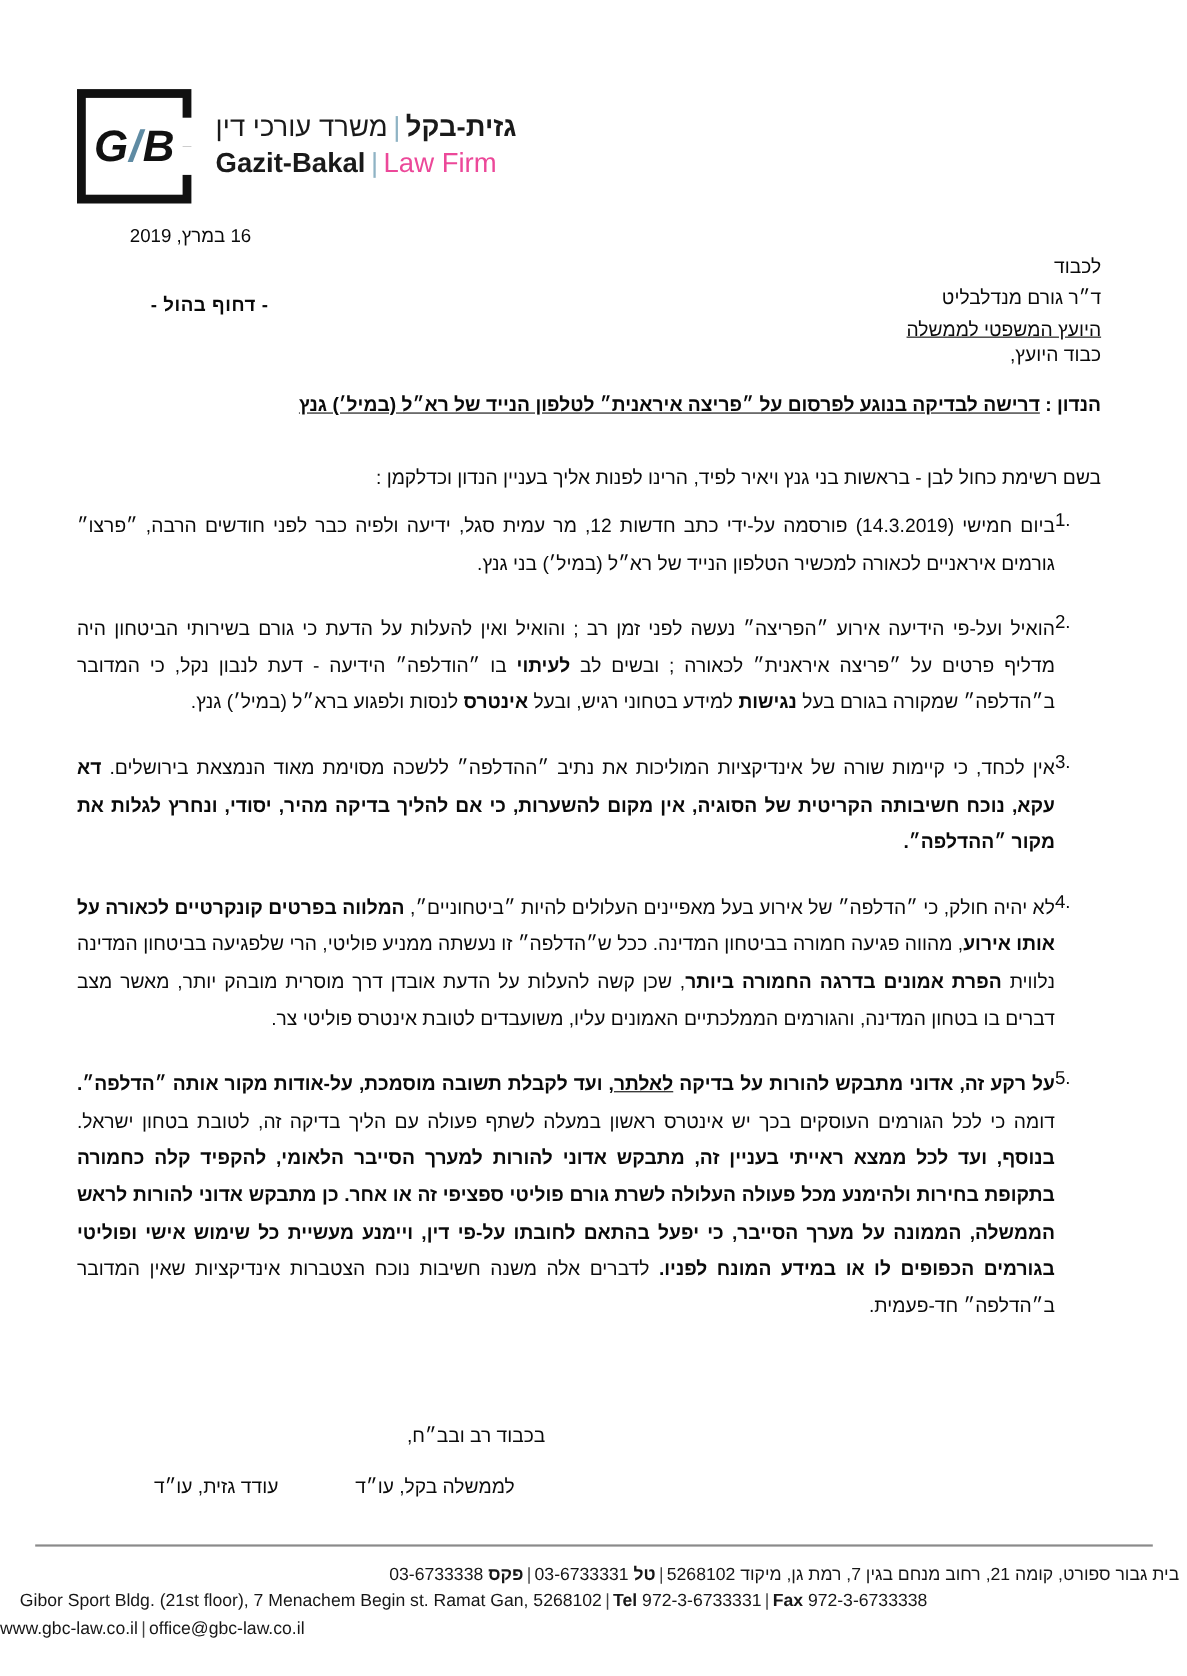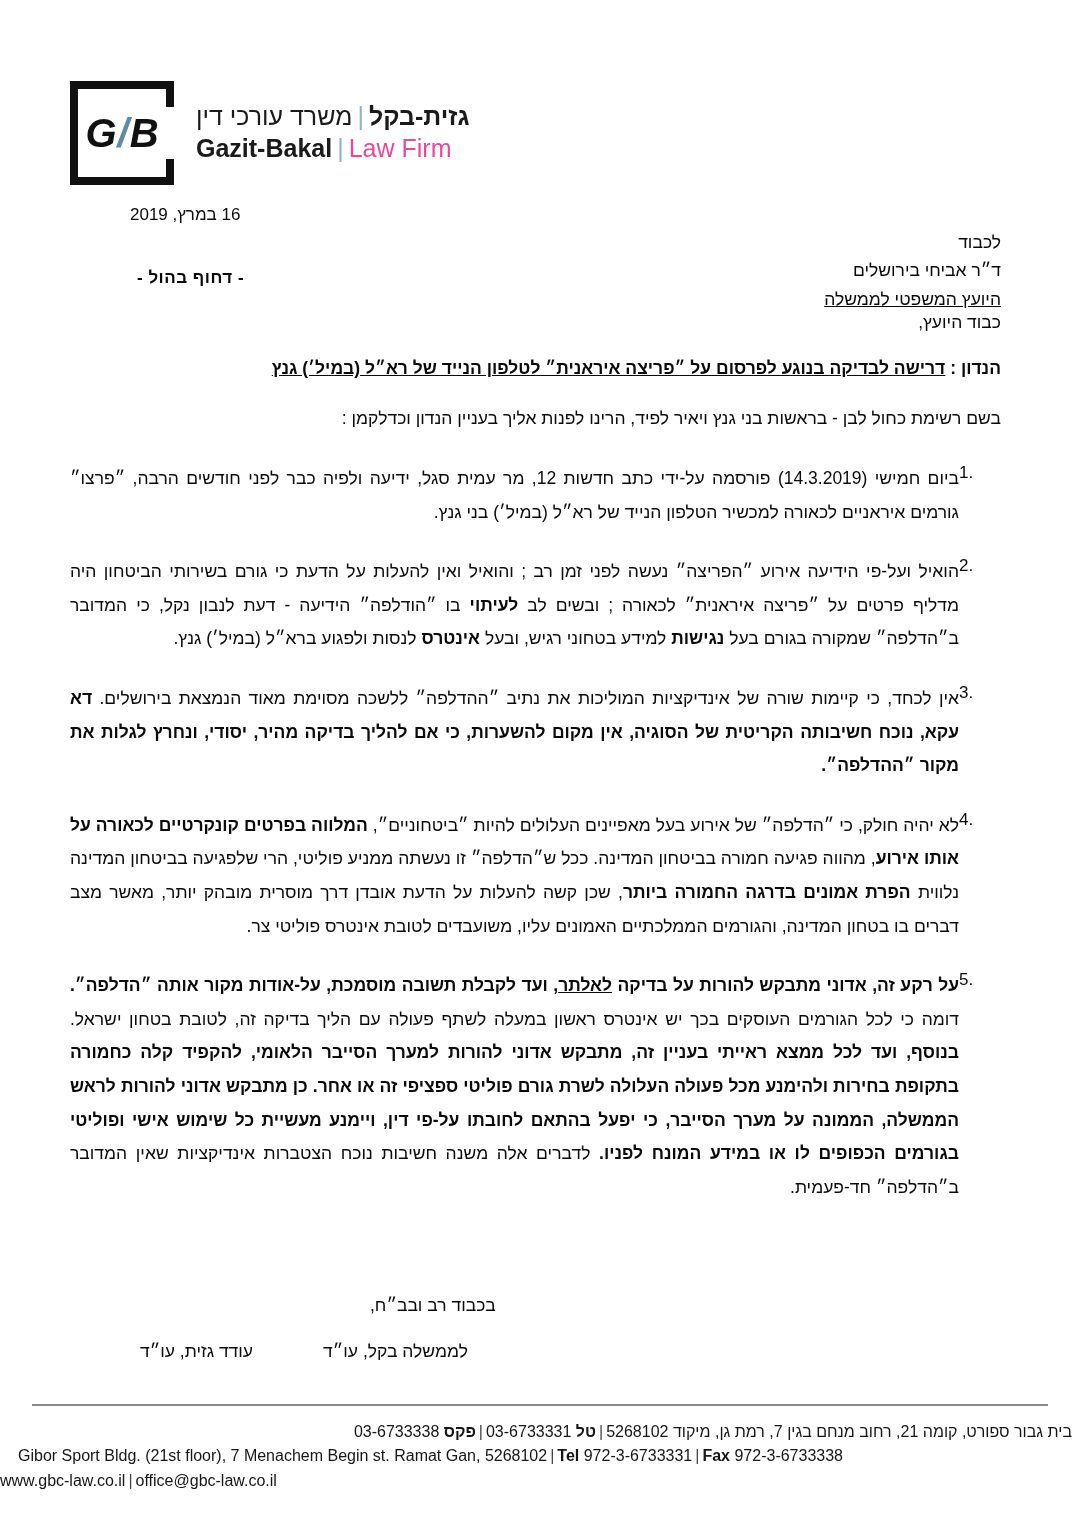--- a/index.html
+++ b/index.html
@@ -104,21 +104,21 @@
     white-space: nowrap;
     margin-top: 2px;
   }
   .logo-words .en .name { font-weight: bold; }
   .logo-words .en .firm { font-weight: 400; color: #ec4899; }
 
   
   .date-line {
     position: absolute;
     top: 205px;
-    left: 130px;
+    left: 118px;
     font-size: 17px;
     direction: rtl;
   }
   .urgent {
     position: absolute;
     top: 268px;
     left: 137px;
     font-size: 17px;
     font-weight: bold;
     letter-spacing: 0.5px;
@@ -147,21 +147,21 @@
     right: 78px;
     left: 140px;
     text-align: right;
     font-size: 17.5px;
     font-weight: bold;
   }
   .subject .u { text-decoration: underline; }
 
   .intro {
     position: absolute;
-    top: 408px;
+    top: 424px;
     right: 78px;
     left: 78px;
     text-align: right;
     font-size: 17.5px;
   }
 
   
   .body-list {
     position: absolute;
     top: 462px;
@@ -262,21 +262,21 @@
       <div class="en"><span class="name">Gazit-Bakal</span><span class="sep">|</span><span class="firm">Law Firm</span></div>
     </div>
   </div>
 
   <div class="date-line">16 במרץ, 2019</div>
 
   <div class="urgent">- דחוף בהול -</div>
 
   <div class="addressee">
     <div>לכבוד</div>
-    <div>ד״ר אביחי בירושלים</div>
+    <div>ד״ר גורם מנדלבליט</div>
     <div class="u">היועץ המשפטי לממשלה</div>
   </div>
 
   <div class="greeting">כבוד היועץ,</div>
 
   <div class="subject"><span>הנדון :</span> <span class="u">דרישה לבדיקה בנוגע לפרסום על ״פריצה איראנית״ לטלפון הנייד של רא״ל (במיל׳) גנץ</span></div>
 
   <div class="intro">בשם רשימת כחול לבן - בראשות בני גנץ ויאיר לפיד, הרינו לפנות אליך בעניין הנדון וכדלקמן :</div>
 
   <div class="body-list">

